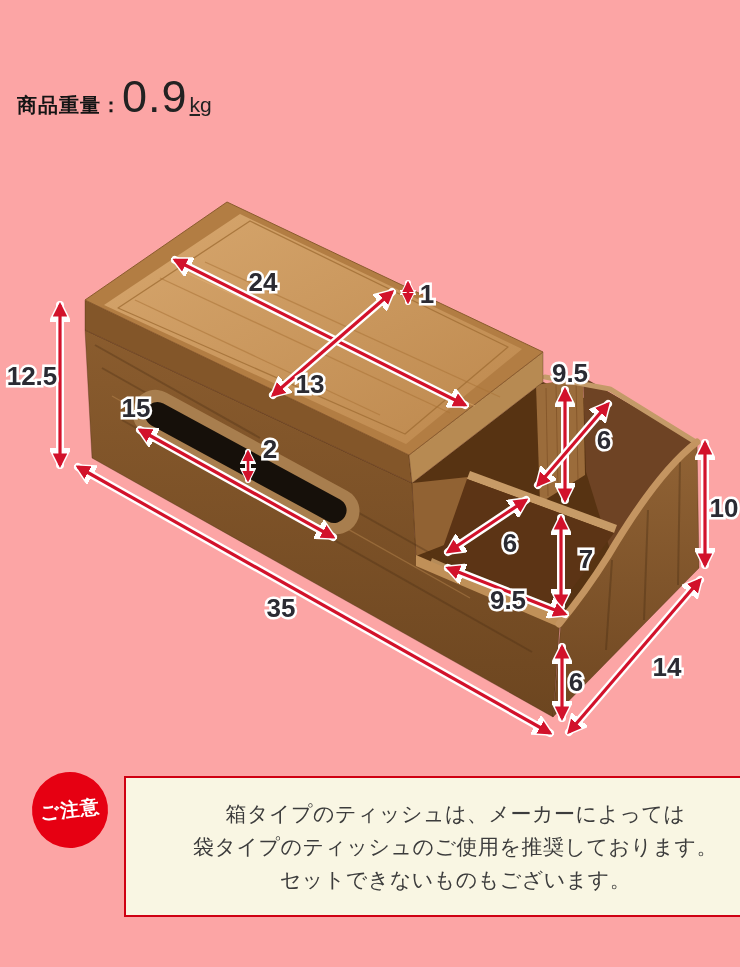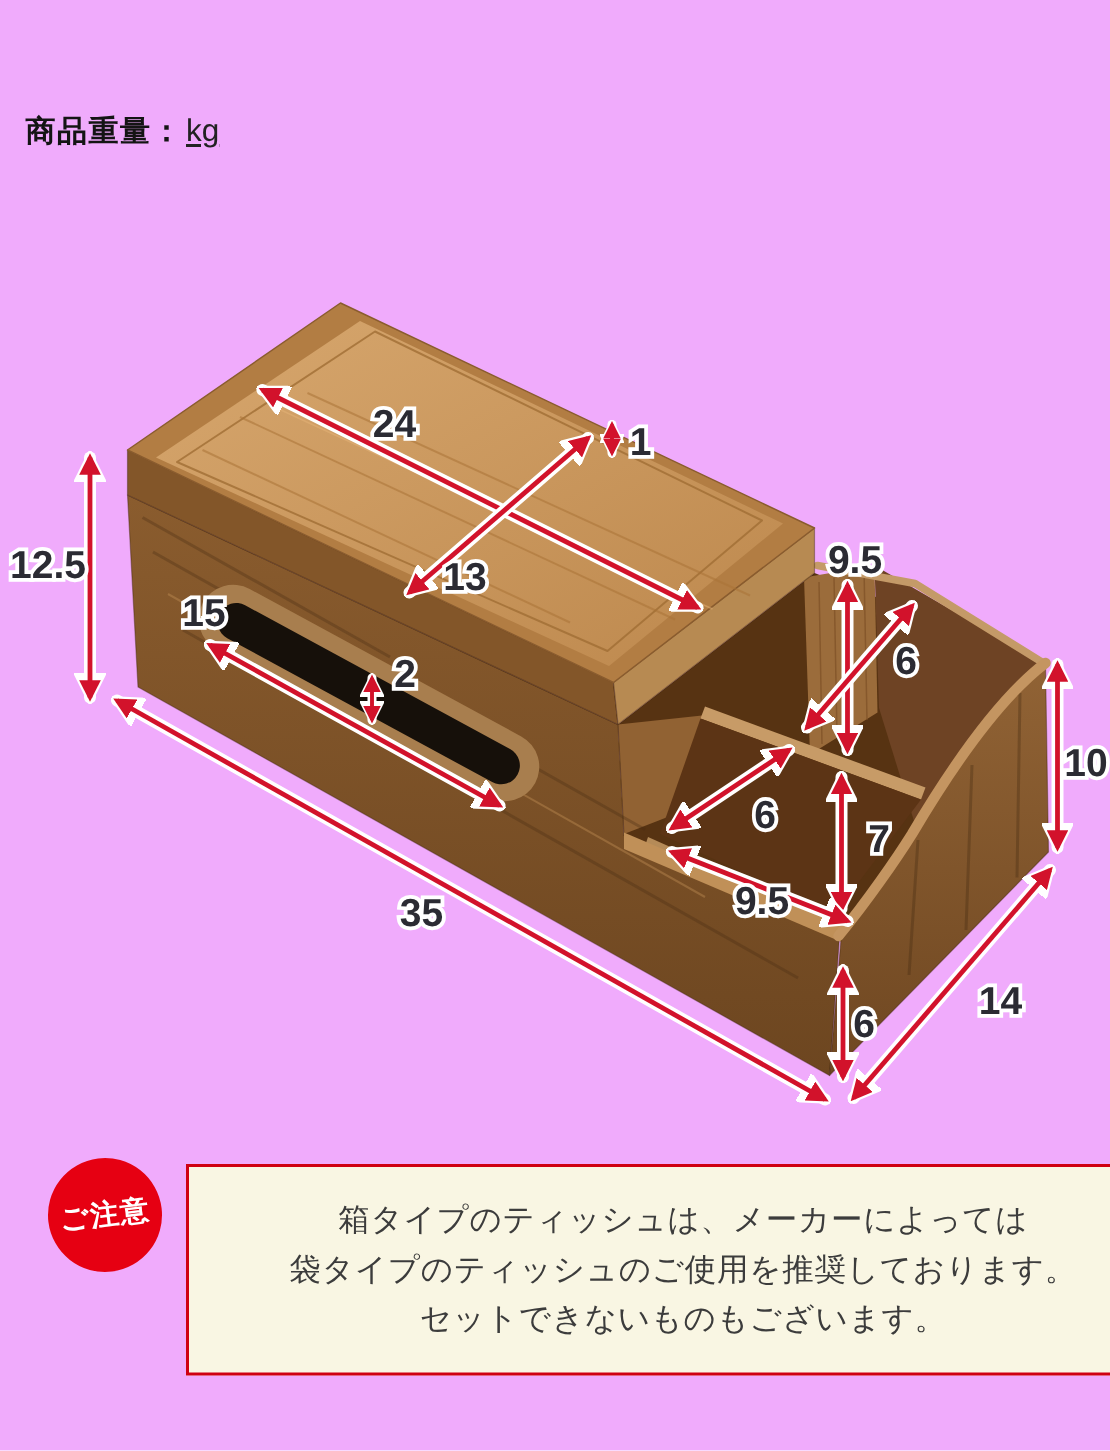--- a/index.html
+++ b/index.html
@@ -4,21 +4,21 @@
 <style>
   :root{
     --red:#d2122b;
     --notice-red:#e60012;
     --notice-border:#cf0012;
     --notice-bg:#f9f6e3;
     --ink:#1c1c1c;
   }
   html,body{margin:0;padding:0;background:#fff;}
   .canvas{
-    position:relative;width:740px;height:967px;background:#f0abfc;overflow:hidden;
+    position:relative;width:740px;height:967px;background:#fca5a5;overflow:hidden;
     font-family:"Liberation Sans","DejaVu Sans",sans-serif;color:var(--ink);
   }
   .weight-row{position:absolute;left:17px;top:74px;display:flex;align-items:baseline;white-space:nowrap;}
   .weight-label{font-size:20px;font-weight:700;letter-spacing:1px;color:#141414;}
   .weight-value{font-size:45px;font-weight:300;letter-spacing:1px;color:#222;line-height:1;}
   .weight-unit{font-size:21px;font-weight:400;color:#222;margin-left:2px;text-decoration:underline;}
   .size-note{position:absolute;left:16px;top:131px;font-size:14px;color:#3a3a3a;letter-spacing:.4px;white-space:nowrap;}
   .inner-note{position:absolute;left:34px;top:671px;font-size:15.5px;color:#242424;letter-spacing:.4px;white-space:nowrap;}
   svg.diagram{position:absolute;left:0;top:0;}
   .dim .halo{stroke:#fff;stroke-width:8;stroke-linecap:round;marker-start:url(#ahW);marker-end:url(#ahW);}
@@ -46,20 +46,21 @@
     transform:rotate(-7deg);white-space:nowrap;
   }
 </style>
 </head>
 <body>
 
 <div class="canvas">
 
   <div class="weight-row">
     <span class="weight-label">商品重量：</span>
+    <span class="weight-value">0.9</span>
     <span class="weight-unit">kg</span>
   </div>
 
   <svg class="diagram" width="740" height="967" viewBox="0 0 740 967" xmlns="http://www.w3.org/2000/svg">
     <defs>
       <marker id="ahR" viewBox="0 0 10 10" refX="8" refY="5" markerWidth="4.5" markerHeight="4.5" orient="auto-start-reverse">
         <path d="M0,0 L10,5 L0,10 z" fill="#d2122b"></path>
       </marker>
       <marker id="ahW" viewBox="0 0 10 10" refX="8" refY="5" markerWidth="2.6" markerHeight="2.6" orient="auto-start-reverse">
         <path d="M-1,-1 L11,5 L-1,11 z" fill="#ffffff"></path>

